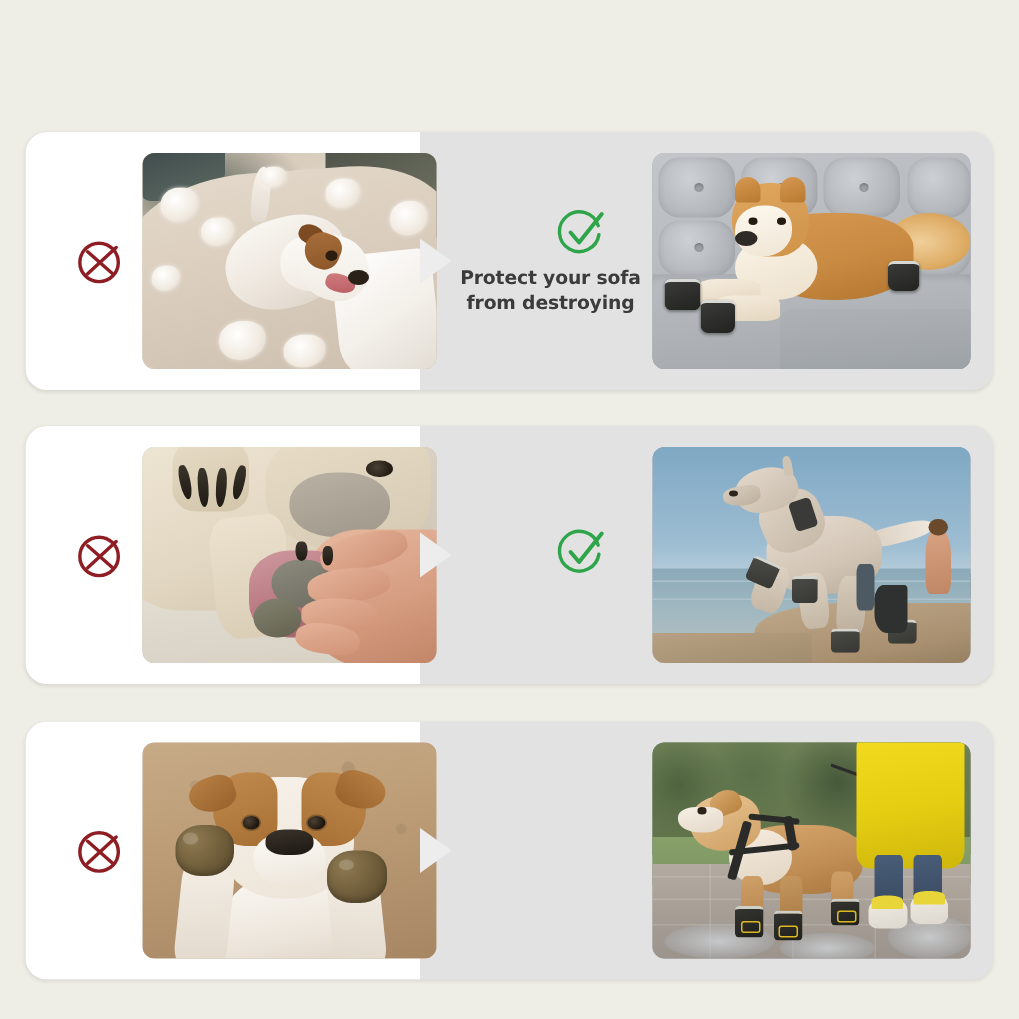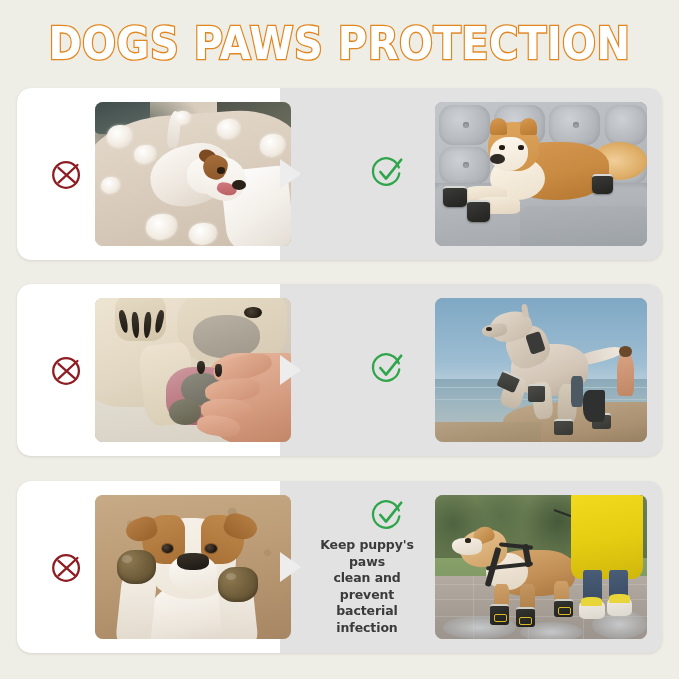--- a/index.html
+++ b/index.html
@@ -602,23 +602,20 @@
     width: 58%; height: 34%;
     border: 1.2px solid #ddb820;
     border-radius: 2px;
   }
 </style>
 </head>
 <body>
 
 <div id="page">
 
-  <div class="title-wrap">
-    <div class="title-text">DOGS PAWS PROTECTION</div>
-  </div>
 
   <div class="panel" id="panel-1">
     <div class="panel-white"></div>
 
     <svg class="cross-icon" viewBox="0 0 40 40">
       <circle cx="19" cy="21" r="13.5" fill="none" stroke="#8e1d24" stroke-width="2.4"></circle>
       <line x1="11" y1="13.5" x2="28.5" y2="29" stroke="#8e1d24" stroke-width="2.4" stroke-linecap="round"></line>
       <line x1="11" y1="29" x2="31" y2="10.5" stroke="#8e1d24" stroke-width="2.4" stroke-linecap="round"></line>
     </svg>
 
@@ -651,20 +648,22 @@
 
     <svg class="arrow" viewBox="0 0 22 34">
       <polygon points="0,2 0,32 21,17" fill="#ededed"></polygon>
     </svg>
 
     <div class="mid">
       <svg class="check-icon" viewBox="0 0 36 36">
         <path d="M30.5 13.2 A14 14 0 1 0 31 19.5" fill="none" stroke="#2fa54a" stroke-width="2.4" stroke-linecap="round"></path>
         <polyline points="11,18 17,25 33,5" fill="none" stroke="#2fa54a" stroke-width="2.8" stroke-linecap="round" stroke-linejoin="round"></polyline>
       </svg>
+      <div class="mid-text">Protect your sofa
+from destroying</div>
     </div>
 
     <div class="photo-right">
       <div class="scene">
         <div class="sh p1r-bg"></div>
         <div class="sh p1r-back"></div>
         <div class="sh tuft" style="left:2%;top:2%;width:24%;height:28%"></div>
         <div class="sh tuft" style="left:28%;top:2%;width:24%;height:28%"></div>
         <div class="sh tuft" style="left:54%;top:2%;width:24%;height:28%"></div>
         <div class="sh tuft" style="left:80%;top:2%;width:20%;height:28%"></div>
@@ -807,29 +806,20 @@
         <div class="sh mud" style="left:63%;top:50%;width:20%;height:24%"></div>
         <div class="sh" style="left:14%;top:42%;width:5%;height:5%;background:rgba(255,255,255,0.18);border-radius:50%"></div>
         <div class="sh" style="left:67%;top:54%;width:5%;height:5%;background:rgba(255,255,255,0.18);border-radius:50%"></div>
       </div>
     </div>
 
     <svg class="arrow" viewBox="0 0 22 34">
       <polygon points="0,2 0,32 21,17" fill="#ededed"></polygon>
     </svg>
 
-    <div class="mid">
-      <svg class="check-icon" viewBox="0 0 36 36">
-        <path d="M30.5 13.2 A14 14 0 1 0 31 19.5" fill="none" stroke="#2fa54a" stroke-width="2.4" stroke-linecap="round"></path>
-        <polyline points="11,18 17,25 33,5" fill="none" stroke="#2fa54a" stroke-width="2.8" stroke-linecap="round" stroke-linejoin="round"></polyline>
-      </svg>
-      <div class="mid-text">Keep puppy's paws
-clean and prevent
-bacterial infection</div>
-    </div>
 
     <div class="photo-right">
       <div class="scene">
         <div class="sh p3r-bg"></div>
         <div class="sh p3r-trees"></div>
         <div class="sh p3r-grass"></div>
         <div class="sh p3r-path"></div>
         <div class="sh p3r-pathline" style="left:0;top:62%;width:100%"></div>
         <div class="sh p3r-pathline" style="left:0;top:72%;width:100%"></div>
         <div class="sh p3r-pathline" style="left:0;top:84%;width:100%"></div>

